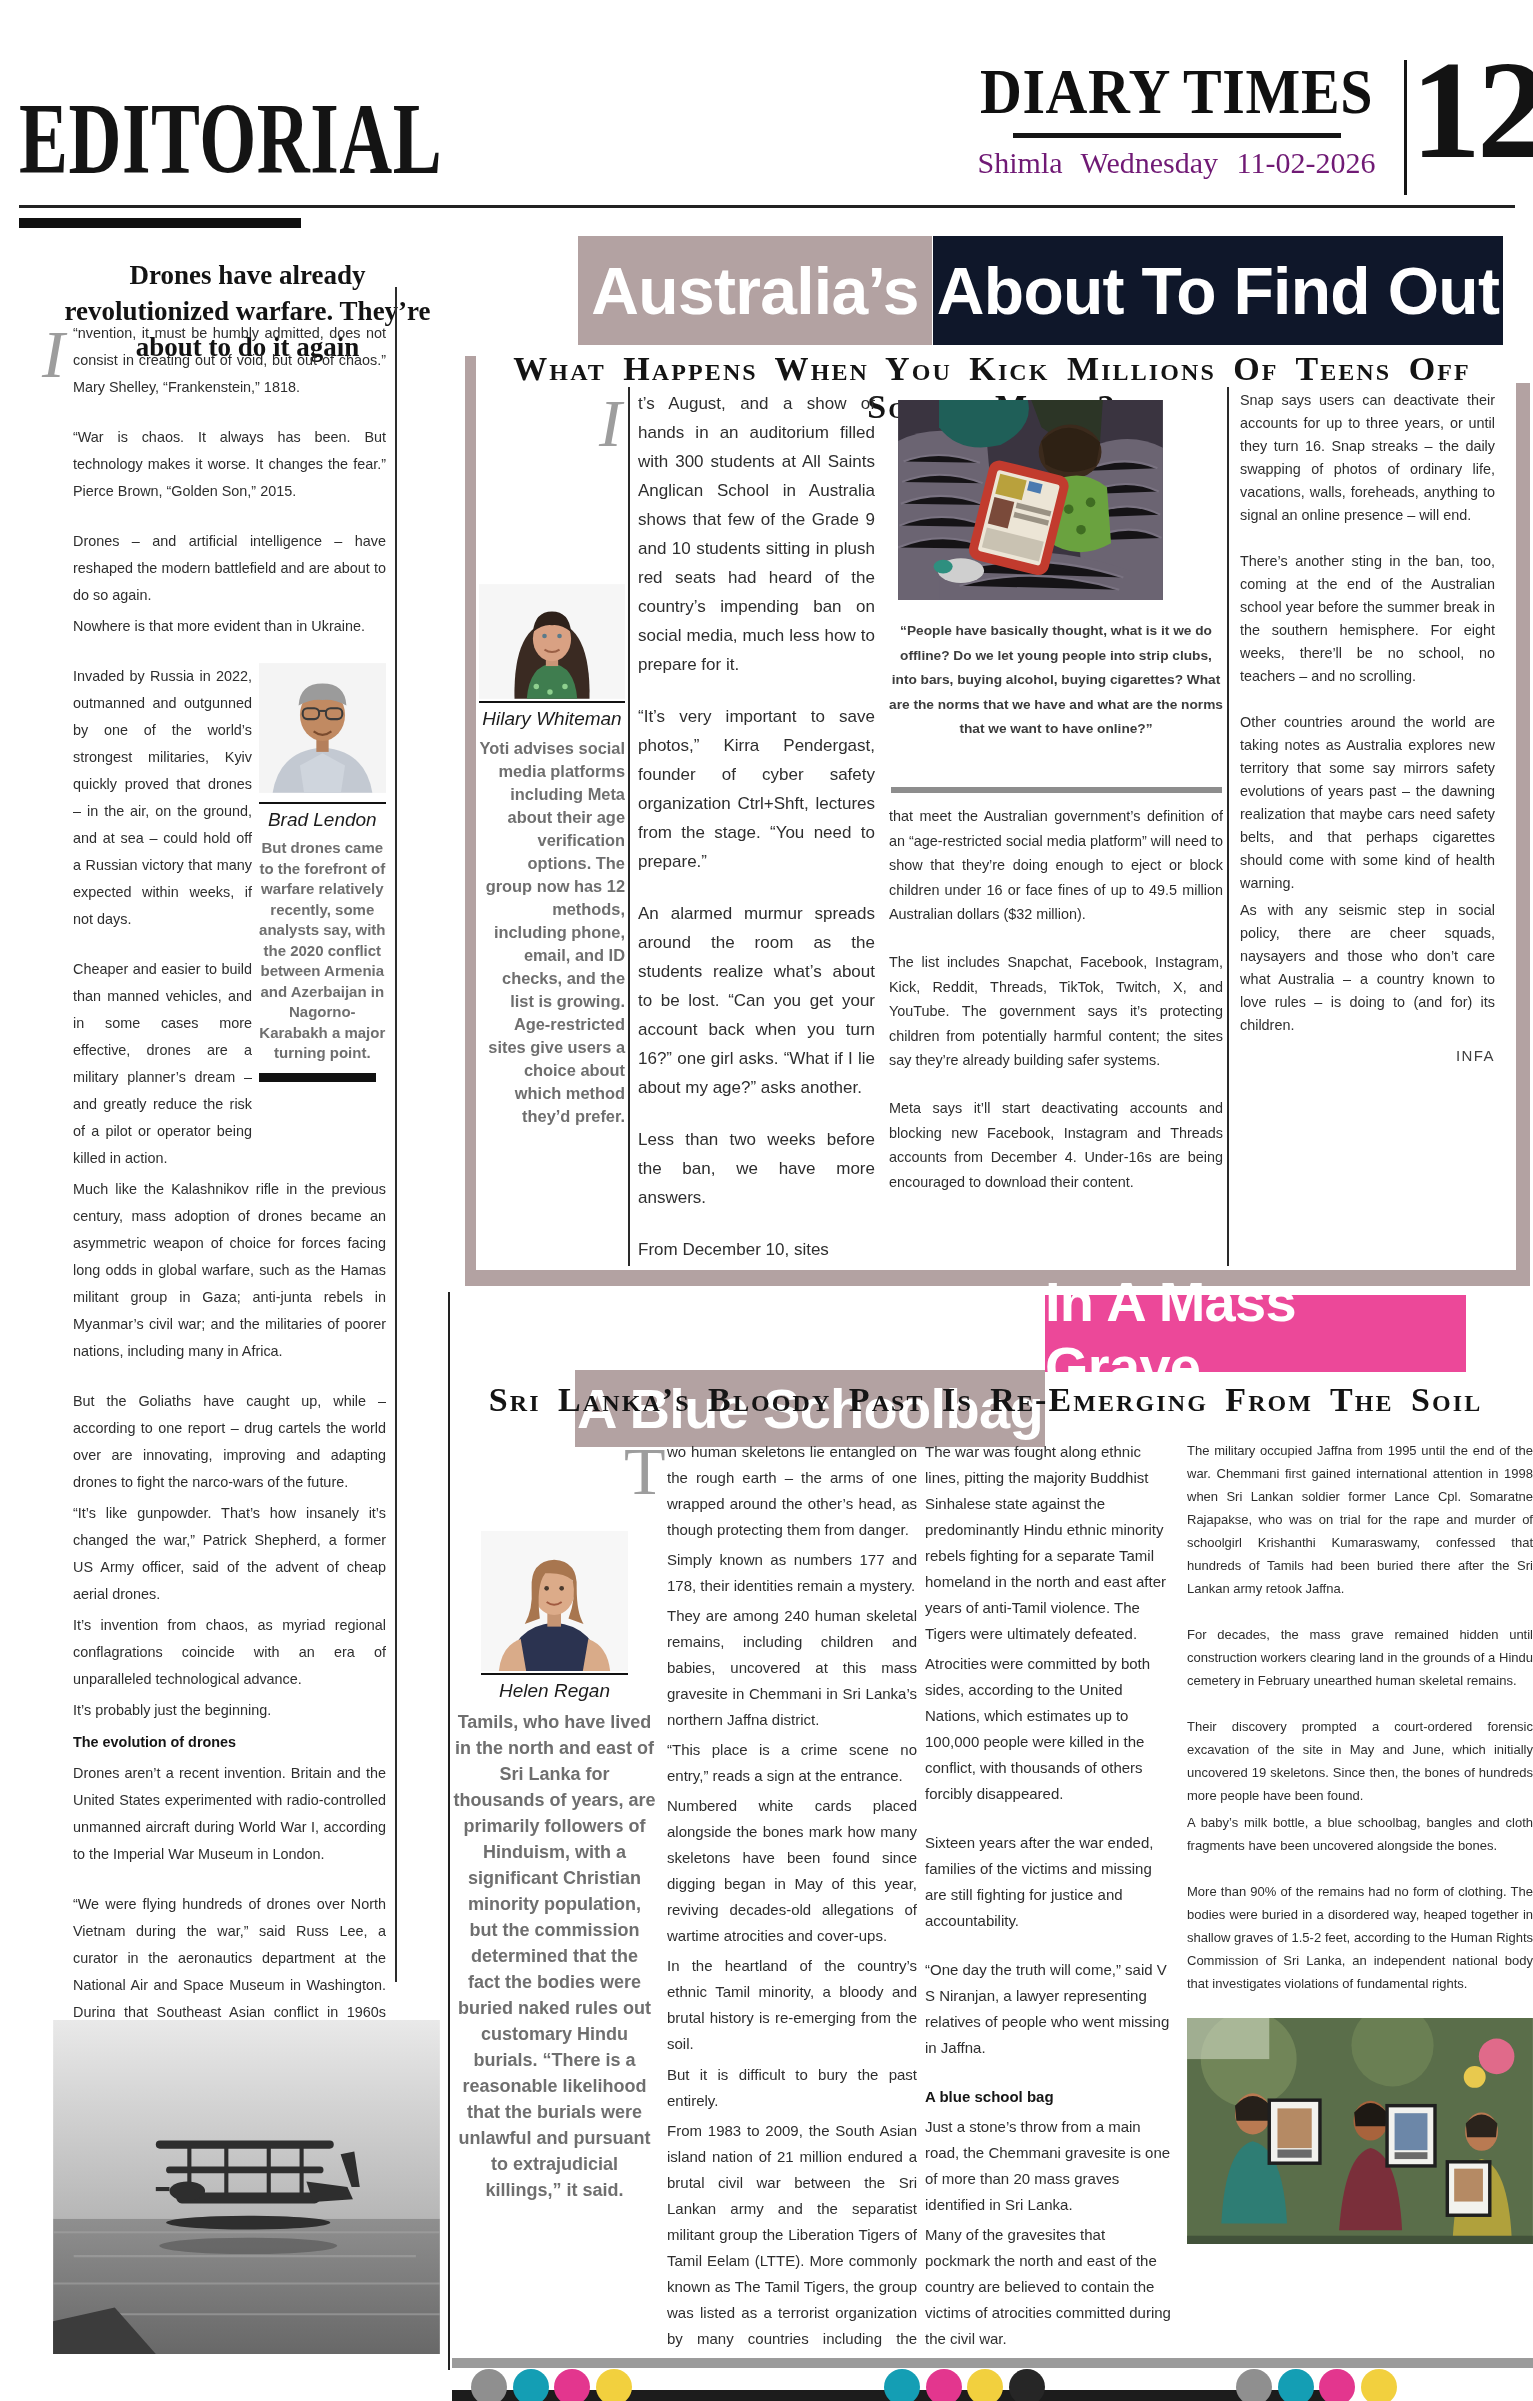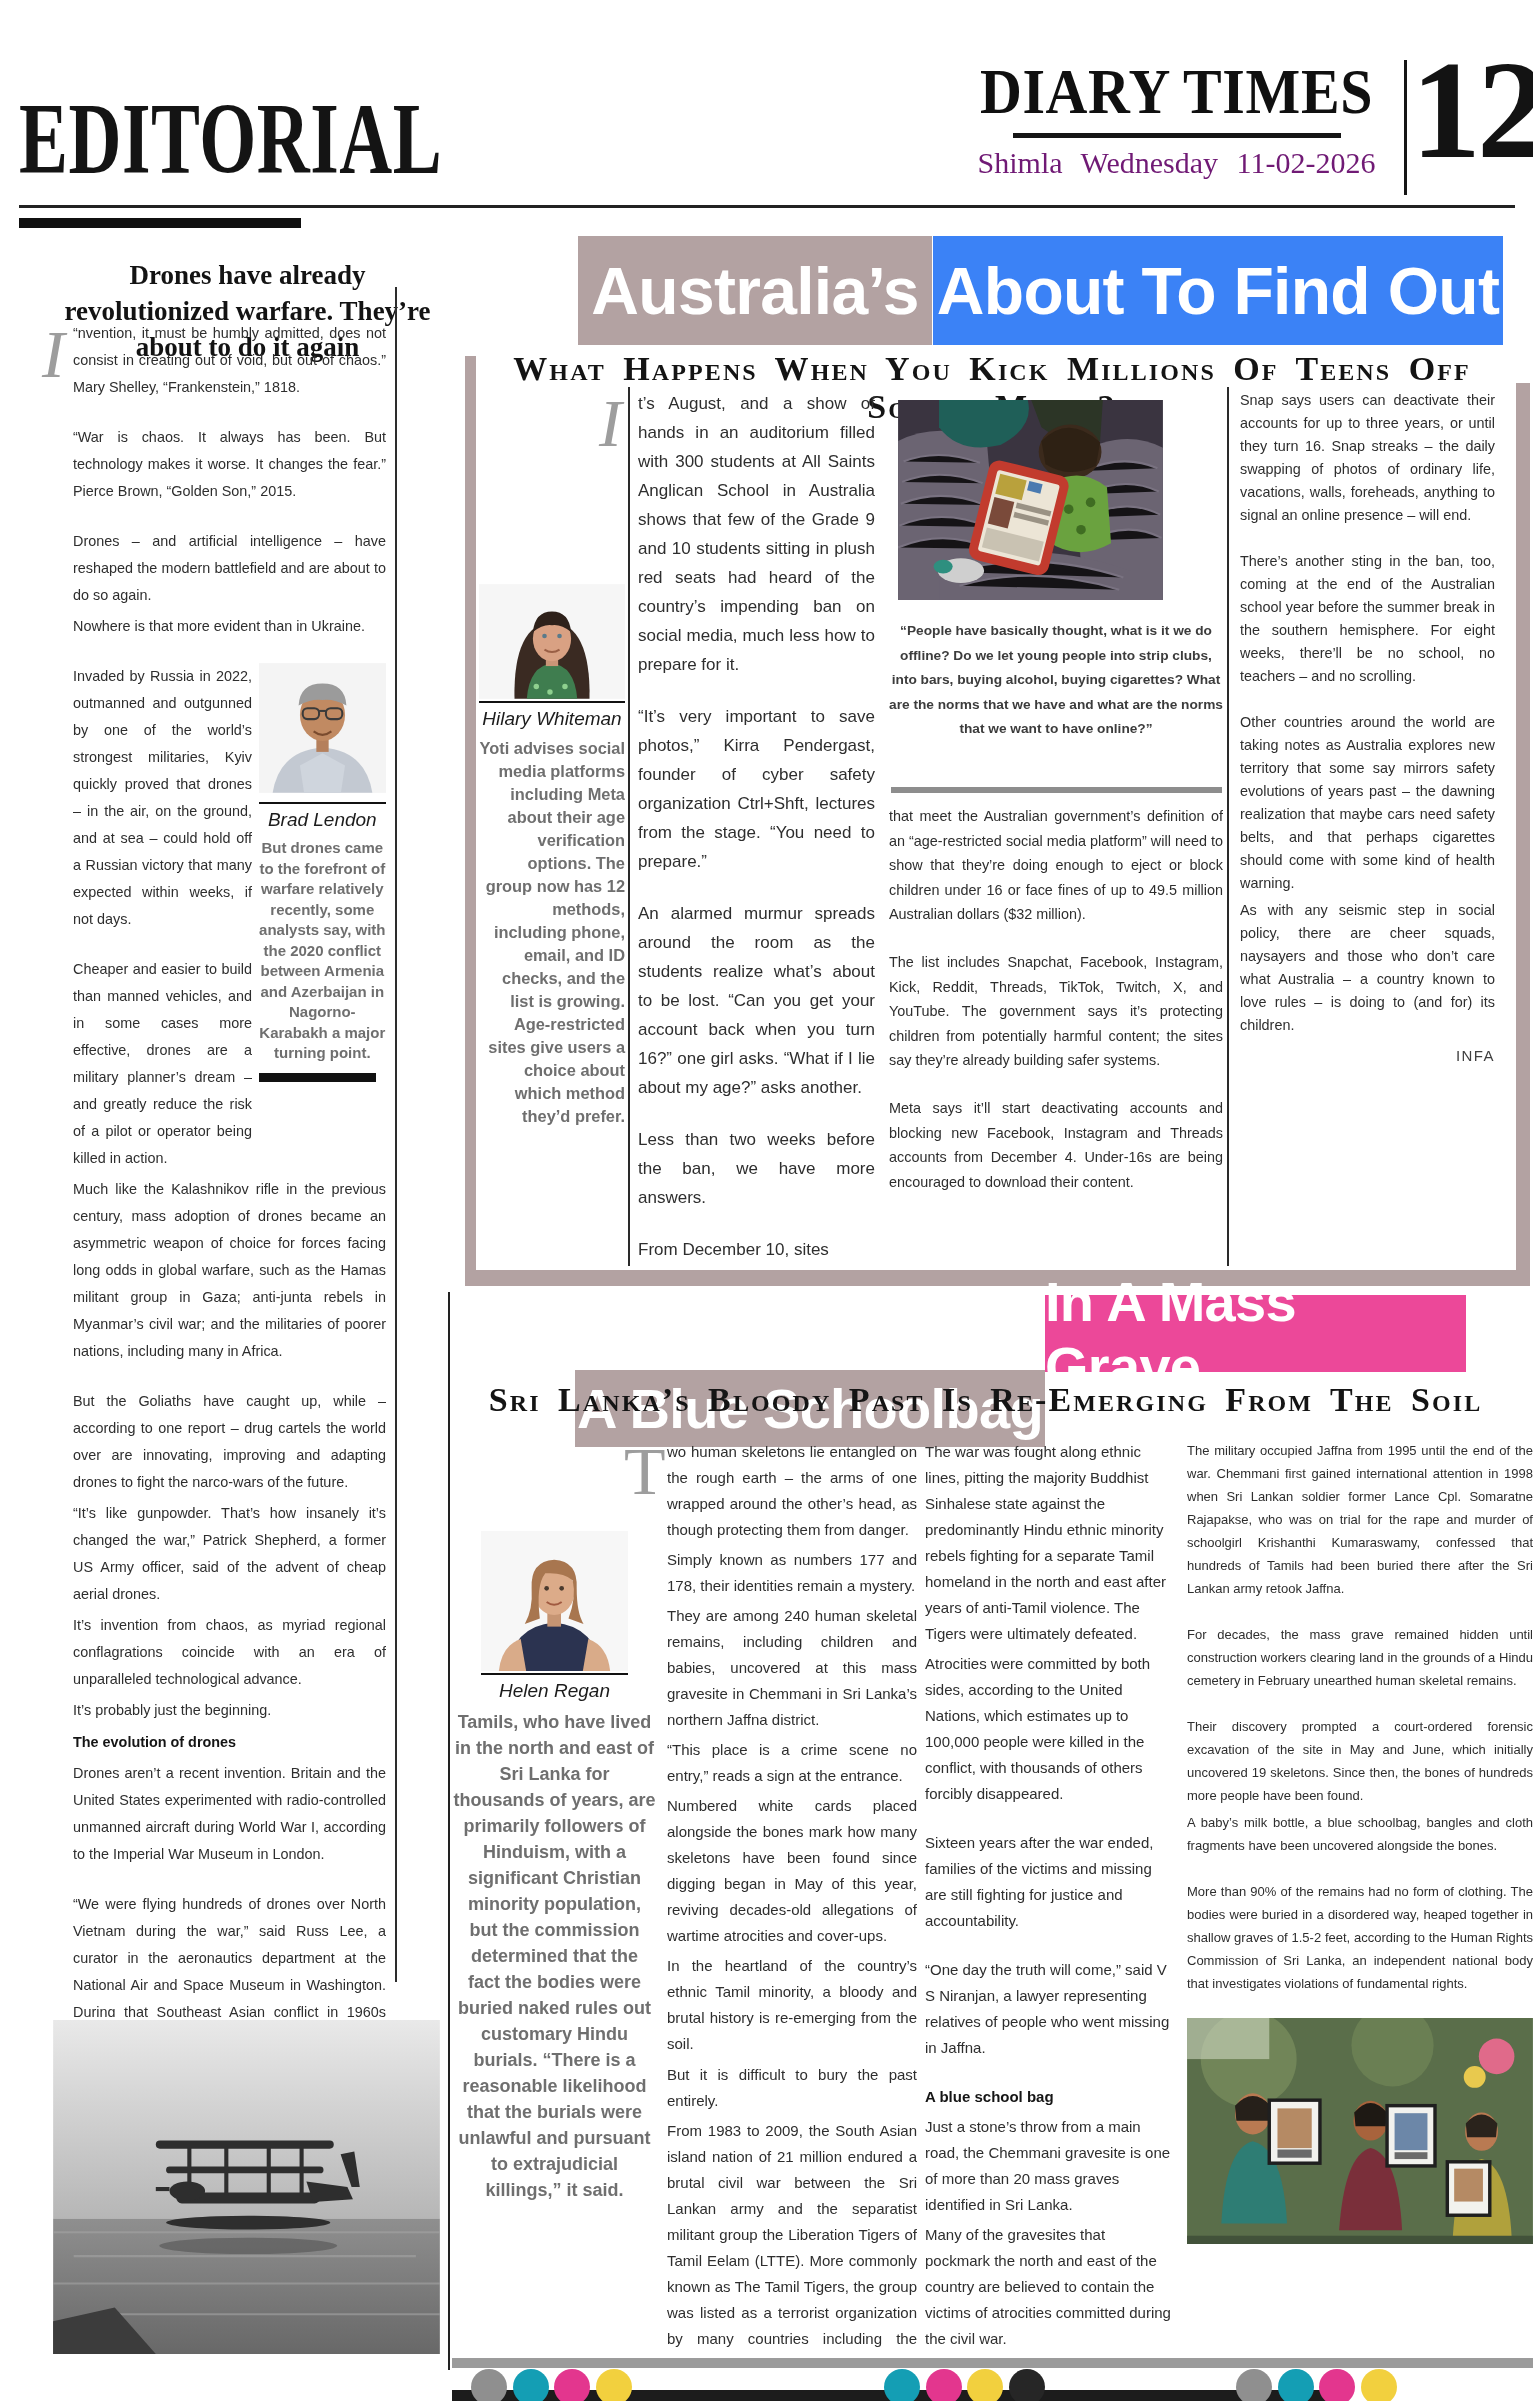--- a/index.html
+++ b/index.html
@@ -41,21 +41,21 @@
   .author-name{font:italic 19px/1.3 "Liberation Sans",sans-serif;color:#1c1c1c;text-align:center;margin:4.1px 0 5.5px;}
   .author-caption{font:bold 15px/20.5px "Liberation Sans",sans-serif;color:#6f6f6f;}
   .brad-box .author-caption{text-align:center;}
   .brad-bar{width:92%;height:9px;background:#111;margin-top:9.6px;}
   .seaplane{left:53px;top:2020px;}
 
   
   .bar-head{color:#fff;font-family:"Liberation Sans",sans-serif;font-weight:bold;
             display:flex;align-items:center;justify-content:center;letter-spacing:-0.7px;}
   .aus-head-left{left:578px;top:236px;width:354px;height:109px;background:#b3a2a2;font-size:66px;}
-  .aus-head-right{left:933px;top:236px;width:570px;height:109px;background:#3b82f6;font-size:66px;}
+  .aus-head-right{left:933px;top:236px;width:570px;height:109px;background:#0f172a;font-size:66px;}
   .kicker{font-family:"Liberation Serif",serif;font-weight:bold;font-variant:small-caps;
           color:#141414;text-align:center;letter-spacing:2.1px;word-spacing:6.8px;}
   .aus-kicker{left:479px;top:350px;width:1026px;font-size:34px;}
   .mauve-left{left:465px;top:356px;width:11px;height:921px;background:#b3a2a2;}
   .mauve-right{left:1516px;top:383px;width:13.7px;height:894px;background:#b3a2a2;}
   .mauve-bottom{left:465px;top:1270px;width:1065px;height:16.4px;background:#b3a2a2;}
   .aus-rule-a{left:628px;top:387px;width:2.1px;height:879px;background:#2a2a2a;}
   .aus-rule-b{left:1227px;top:387px;width:2.1px;height:879px;background:#2a2a2a;}
   .hilary-block{left:479px;top:584px;width:146px;}
   .hilary-block .author-caption{text-align:right;font-size:16.4px;line-height:23px;margin-top:2.7px;}

